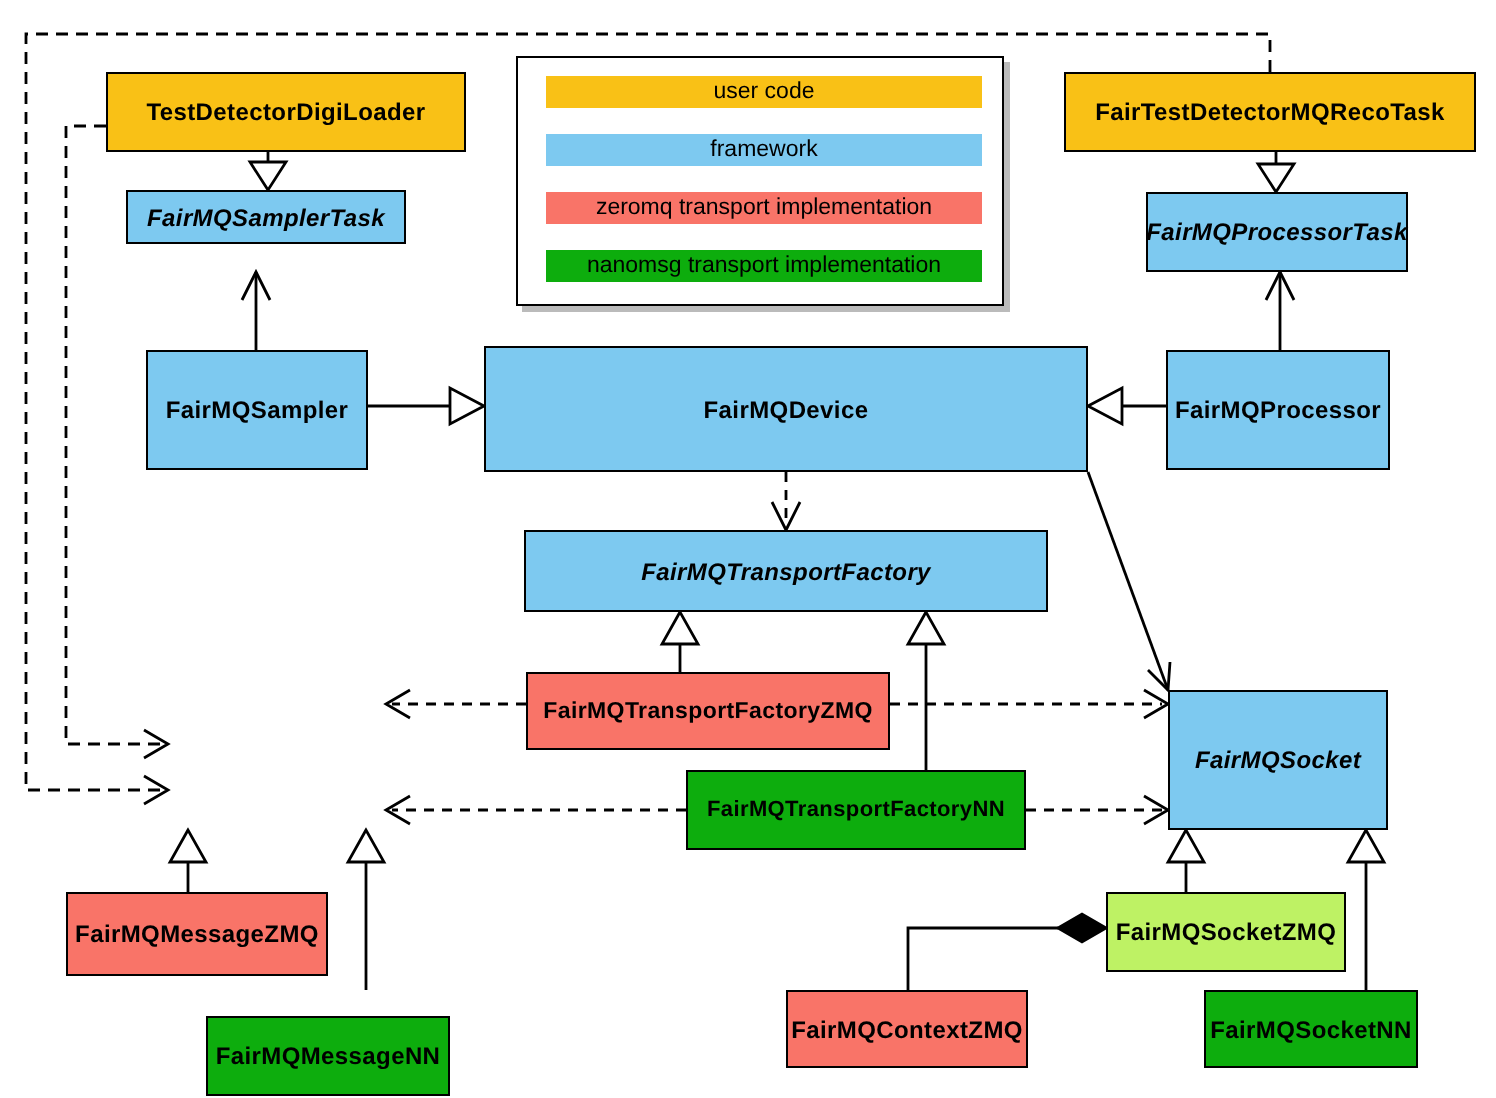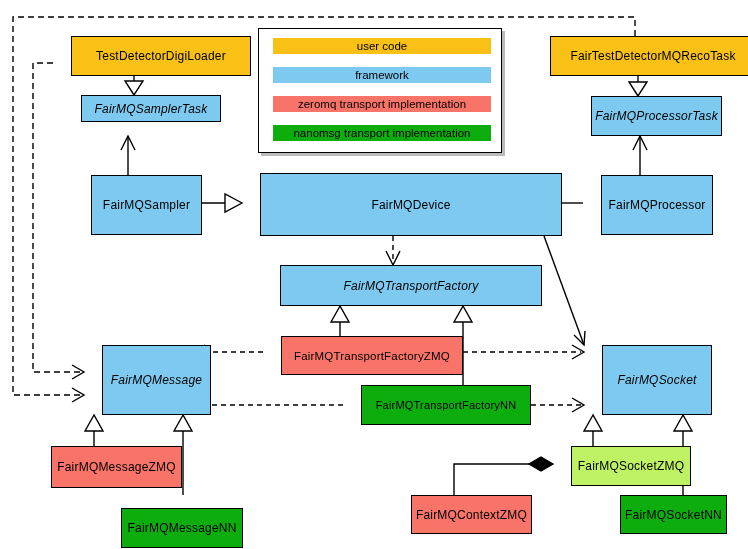--- a/index.html
+++ b/index.html
@@ -4,22 +4,22 @@
 <style>
   html,body{margin:0;padding:0;background:#fff;}
   #canvas{
     position:relative;width:748px;height:549px;background:#fff;overflow:hidden;
     font-family:"Liberation Sans","DejaVu Sans",sans-serif;
   }
   #edges{position:absolute;left:0;top:0;width:748px;height:549px;}
   .node{
     position:absolute;border:1.5px solid #000;box-sizing:border-box;
     display:flex;align-items:center;justify-content:center;
-    font-weight:normal;font-size:12px;color:#000;letter-spacing:.2px;
-    white-space:nowrap;text-align:left;margin-left:18px;
+    font-weight:bold;font-size:12px;color:#000;letter-spacing:.2px;
+    white-space:nowrap;text-align:left;
   }
   .node.abstract{font-style:italic;}
   #legend{
     position:absolute;left:258px;top:28px;width:244px;height:125px;
     background:#fff;border:1.5px solid #000;box-sizing:border-box;
     box-shadow:3px 3px 0 rgba(150,150,150,.65);
   }
   .legend-bar{
     position:absolute;left:14px;width:218px;height:16px;
     display:flex;align-items:center;justify-content:center;
@@ -152,21 +152,20 @@
   <div class="node" style="left: 242px; top: 173px; width: 302px; height: 63px; background-color: rgb(125, 201, 240);">FairMQDevice</div>
 
   <div class="node" style="left: 583px; top: 175px; width: 112px; height: 60px; background-color: rgb(125, 201, 240);">FairMQProcessor</div>
 
   <div class="node abstract" style="left: 262px; top: 265px; width: 262px; height: 41px; background-color: rgb(125, 201, 240);">FairMQTransportFactory</div>
 
   <div class="node" style="left: 263px; top: 336px; width: 182px; height: 39px; font-size: 11.5px; background-color: rgb(249, 116, 104);">FairMQTransportFactoryZMQ</div>
 
   <div class="node" style="left: 343px; top: 385px; width: 170px; height: 40px; font-size: 11px; background-color: rgb(13, 173, 13);">FairMQTransportFactoryNN</div>
 
-  <div class="node abstract" style="left: 84px; top: 345px; width: 109px; height: 70px; background-color: rgb(125, 201, 240);">FairMQMessage</div>
 
   <div class="node abstract" style="left: 584px; top: 345px; width: 110px; height: 70px; background-color: rgb(125, 201, 240);">FairMQSocket</div>
 
   <div class="node" style="left: 33px; top: 446px; width: 131px; height: 42px; background-color: rgb(249, 116, 104);">FairMQMessageZMQ</div>
 
   <div class="node" style="left: 103px; top: 508px; width: 122px; height: 40px; background-color: rgb(13, 173, 13);">FairMQMessageNN</div>
 
   <div class="node" style="left: 553px; top: 446px; width: 120px; height: 40px; background-color: #bef264;">FairMQSocketZMQ</div>
 
   <div class="node" style="left: 602px; top: 495px; width: 107px; height: 39px; background-color: rgb(13, 173, 13);">FairMQSocketNN</div>

